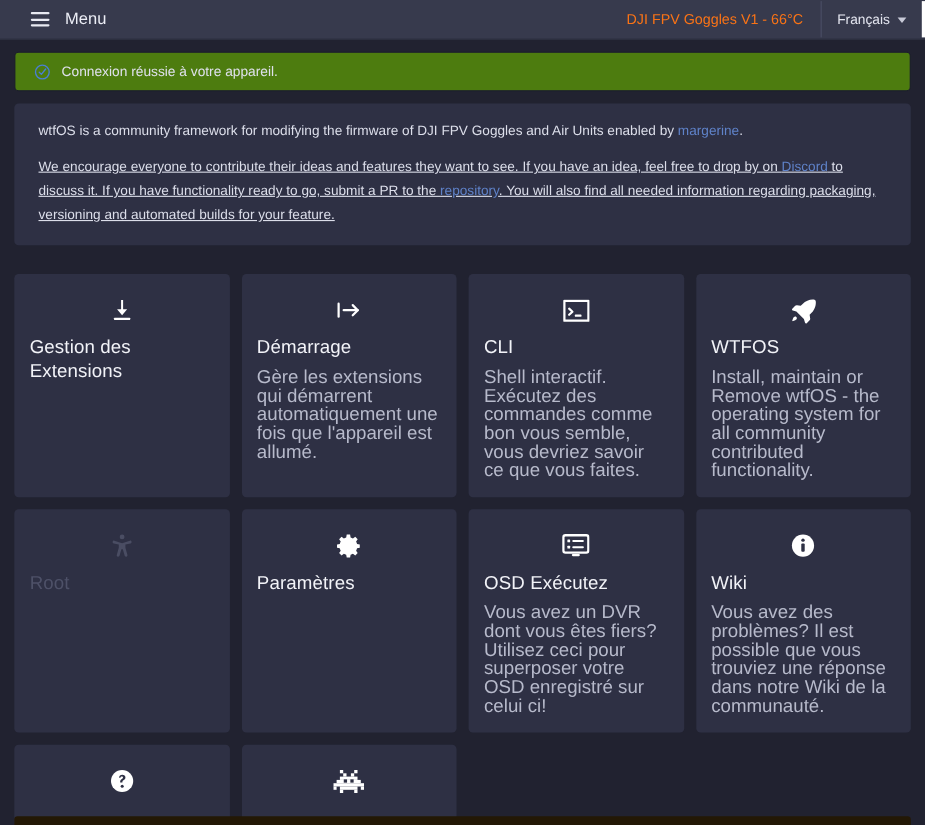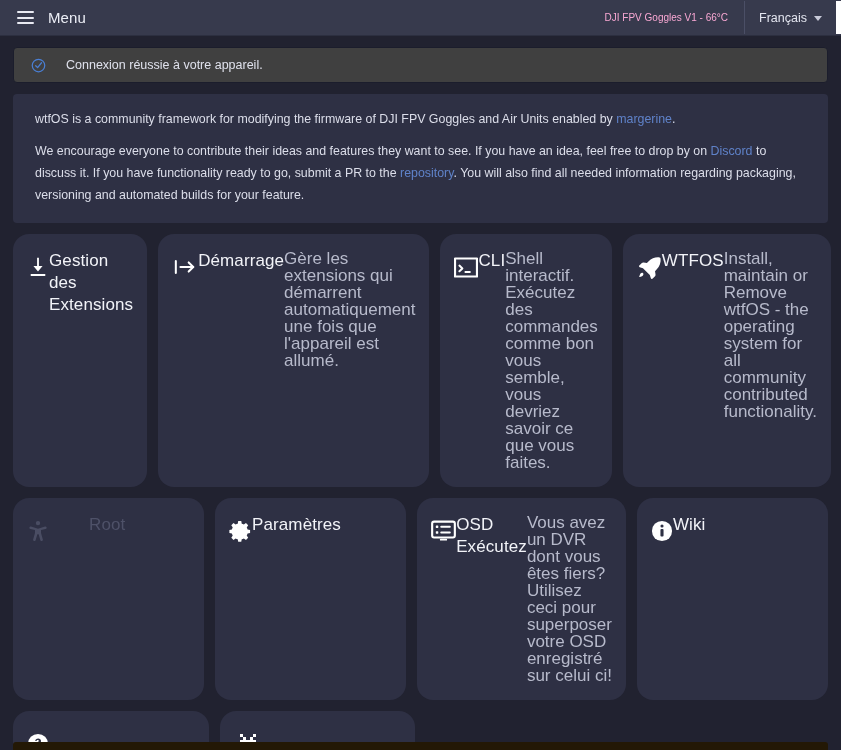--- a/index.html
+++ b/index.html
@@ -23,21 +23,21 @@
     background: #373a4d;
     display: flex;
     align-items: stretch;
     justify-content: space-between;
     border-bottom: 1px solid #2c2f40;
   }
   .nav-left {
     display: flex;
     align-items: center;
     gap: 14px;
-    padding-left: 17px;
+    padding-left: 28px;
   }
   .hamburger {
     width: 17px;
     height: 13px;
     display: flex;
     flex-direction: column;
     justify-content: space-between;
     cursor: pointer;
   }
   .hamburger i {
@@ -52,104 +52,104 @@
     letter-spacing: .1px;
     cursor: pointer;
   }
   .nav-right {
     display: flex;
     align-items: stretch;
   }
   .device-label {
     display: flex;
     align-items: center;
-    font-size: 10px;
-    color: #f9a8d4;
+    font-size: 13px;
+    color: #f97316;
     padding: 0 16px;
     white-space: nowrap;
   }
   .lang-btn {
     display: flex;
     align-items: center;
     gap: 7px;
     font-size: 12.5px;
     color: #e3e5ef;
     padding: 0 14px;
     border-left: 1px solid #4b4f66;
-    border-right: 5px solid #ffffff;
+    border-right: 3px solid #ffffff;
     background: transparent;
     cursor: pointer;
     margin: 1px 0;
   }
   .caret {
     width: 0; height: 0;
     border-left: 4px solid transparent;
     border-right: 4px solid transparent;
     border-top: 5px solid #c8cad8;
     margin-top: 2px;
   }
 
   
   .page {
     padding: 11px 13px 0 13px;
   }
 
   
   .alert {
-    background: #404040;
+    background: #4d7c0f;
     border: 1px solid #1b1d2c;
     border-radius: 4px;
     height: 36px;
     display: flex;
     align-items: center;
-    gap: 20px;
+    gap: 10px;
     padding: 0 17px;
     margin-bottom: 11px;
   }
   .alert-text {
     font-size: 12.5px;
     color: #dfe1ec;
   }
   .check-icon { flex: 0 0 auto; display:block; }
 
   
   .intro {
     background: #2e3044;
     border-radius: 4px;
     padding: 14px 22px 17px 22px;
-    margin-bottom: 11px;
+    margin-bottom: 26px;
   }
   .intro p {
     font-size: 12.4px;
     line-height: 22px;
     color: #dcdeea;
     margin-bottom: 10px;
   }
-  .intro p:last-child { margin-bottom: 0; }
+  .intro p:last-child { margin-bottom: 0; text-decoration: underline; }
   .intro a {
     color: #5f82c9;
     text-decoration: none;
   }
 
   
   .grid {
     display: grid;
     grid-template-columns: repeat(4, 1fr);
     gap: 11px;
     margin-bottom: 11px;
   }
   .card {
     background: #2e3044;
-    border-radius: 16px;
+    border-radius: 4px;
     padding: 16px 14px 16px 14px;
     cursor: pointer;
     display: flex;
-    flex-direction: row;
-  }
-  .card.disabled { cursor: default; gap: 40px; }
+    flex-direction: column;
+  }
+  .card.disabled { cursor: default; }
   .card-icon {
     height: 34px;
     display: flex;
     align-items: center;
     justify-content: center;
     color: #ffffff;
     margin-bottom: 6px;
   }
   .card.disabled .card-icon { color: #4a4d63; }
   .card-title {
@@ -309,20 +309,21 @@
 
     <div class="card">
       <div class="card-icon">
         <svg width="22" height="22" viewBox="0 0 24 24">
           <circle cx="12" cy="12" r="11" fill="currentColor"></circle>
           <circle cx="12" cy="6.6" r="1.7" fill="#2e3044"></circle>
           <rect x="10.3" y="9.8" width="3.4" height="8.2" rx="1" fill="#2e3044"></rect>
         </svg>
       </div>
       <div class="card-title">Wiki</div>
+      <div class="card-desc">Vous avez des problèmes? Il est possible que vous trouviez une réponse dans notre Wiki de la communauté.</div>
     </div>
   </div>
 
   <div class="grid row3">
 
     <div class="card">
       <div class="card-icon">
         <svg width="22" height="22" viewBox="0 0 24 24">
           <circle cx="12" cy="12" r="11" fill="currentColor"></circle>
           <path d="M9 8.8c0-1.7 1.4-2.9 3.2-2.9 1.8 0 3.1 1.1 3.1 2.7 0 1.3-.7 2-1.9 2.7-.8.5-1.1.9-1.1 1.6v.5h-2.2v-.8c0-1.3.5-2 1.7-2.7.8-.5 1.1-.9 1.1-1.4 0-.6-.5-1-1.2-1-.8 0-1.3.5-1.3 1.3H9z" fill="#2e3044"></path>

